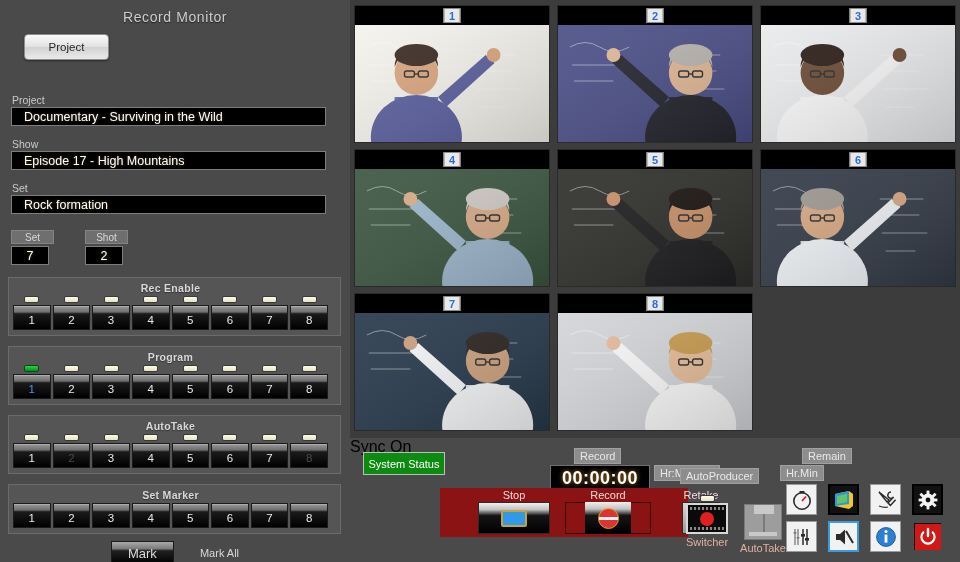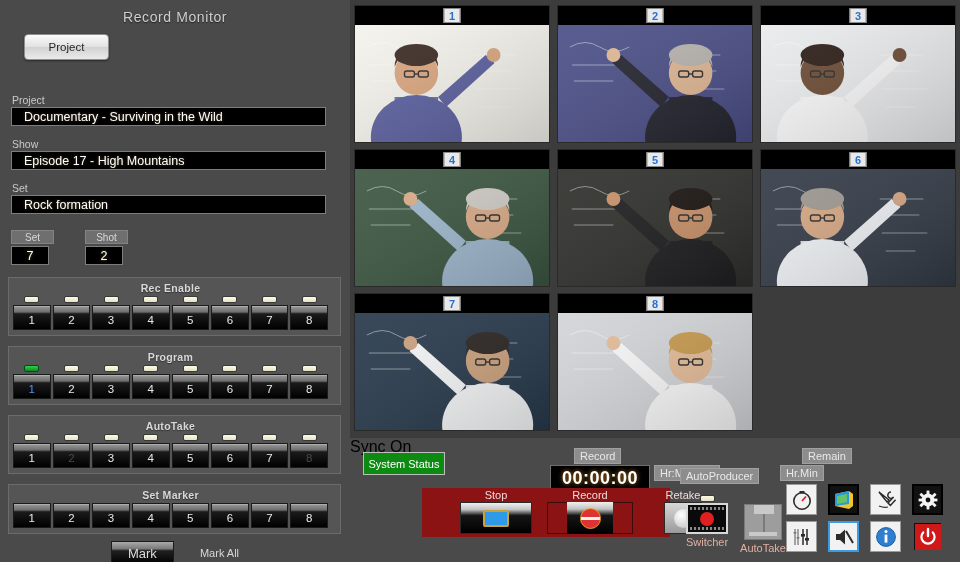--- a/index.html
+++ b/index.html
@@ -104,21 +104,21 @@
 
   
   #bottom { position:absolute; left:350px; top:438px; width:610px; height:124px; background:#4a4a4a; }
 
   .sysstatus {
     position:absolute; left:13px; top:14px; width:82px; height:23px;
     background:#0d8a12; border:1px solid #bdbdbd; color:#fff; font-size:11px;
     display:flex; align-items:center; justify-content:center;
   }
 
-  .redpanel { position:absolute; left:72px; top:50px; width:248px; height:49px; background:#8b1313; }
+  .redpanel { position:absolute; left:90px; top:50px; width:248px; height:49px; background:#8b1313; }
   .tcell { position:absolute; top:0; text-align:center; }
   .tcell .cap { color:#f1d9d9; font-size:11px; line-height:14px; }
   .ctlbtn {
     width:72px; height:32px; border:1px solid #2a2a2a;
     background:linear-gradient(#f0f0f0 0%,#c2c2c2 22%,#151515 42%,#000 100%);
     display:flex; align-items:center; justify-content:center; position:relative;
   }
   .ctlbtn.outline { border:1px solid #3a0c0c; background:#8b1313; }
   .ctlinner {
     width:72px; height:32px;

